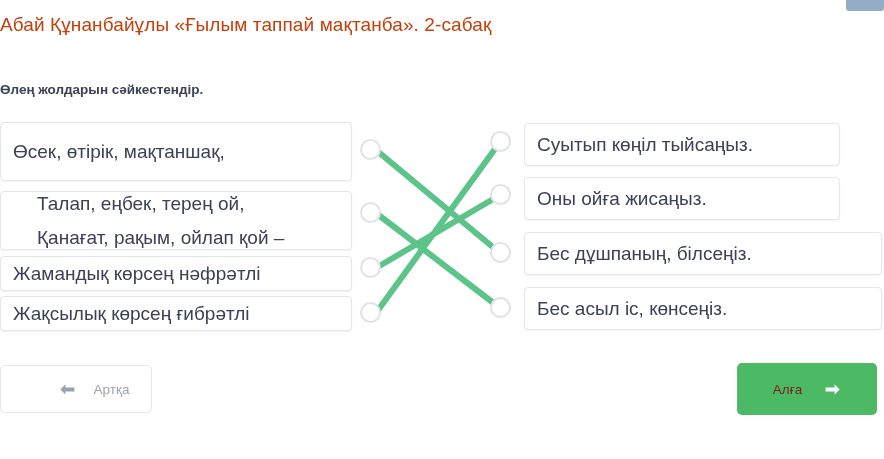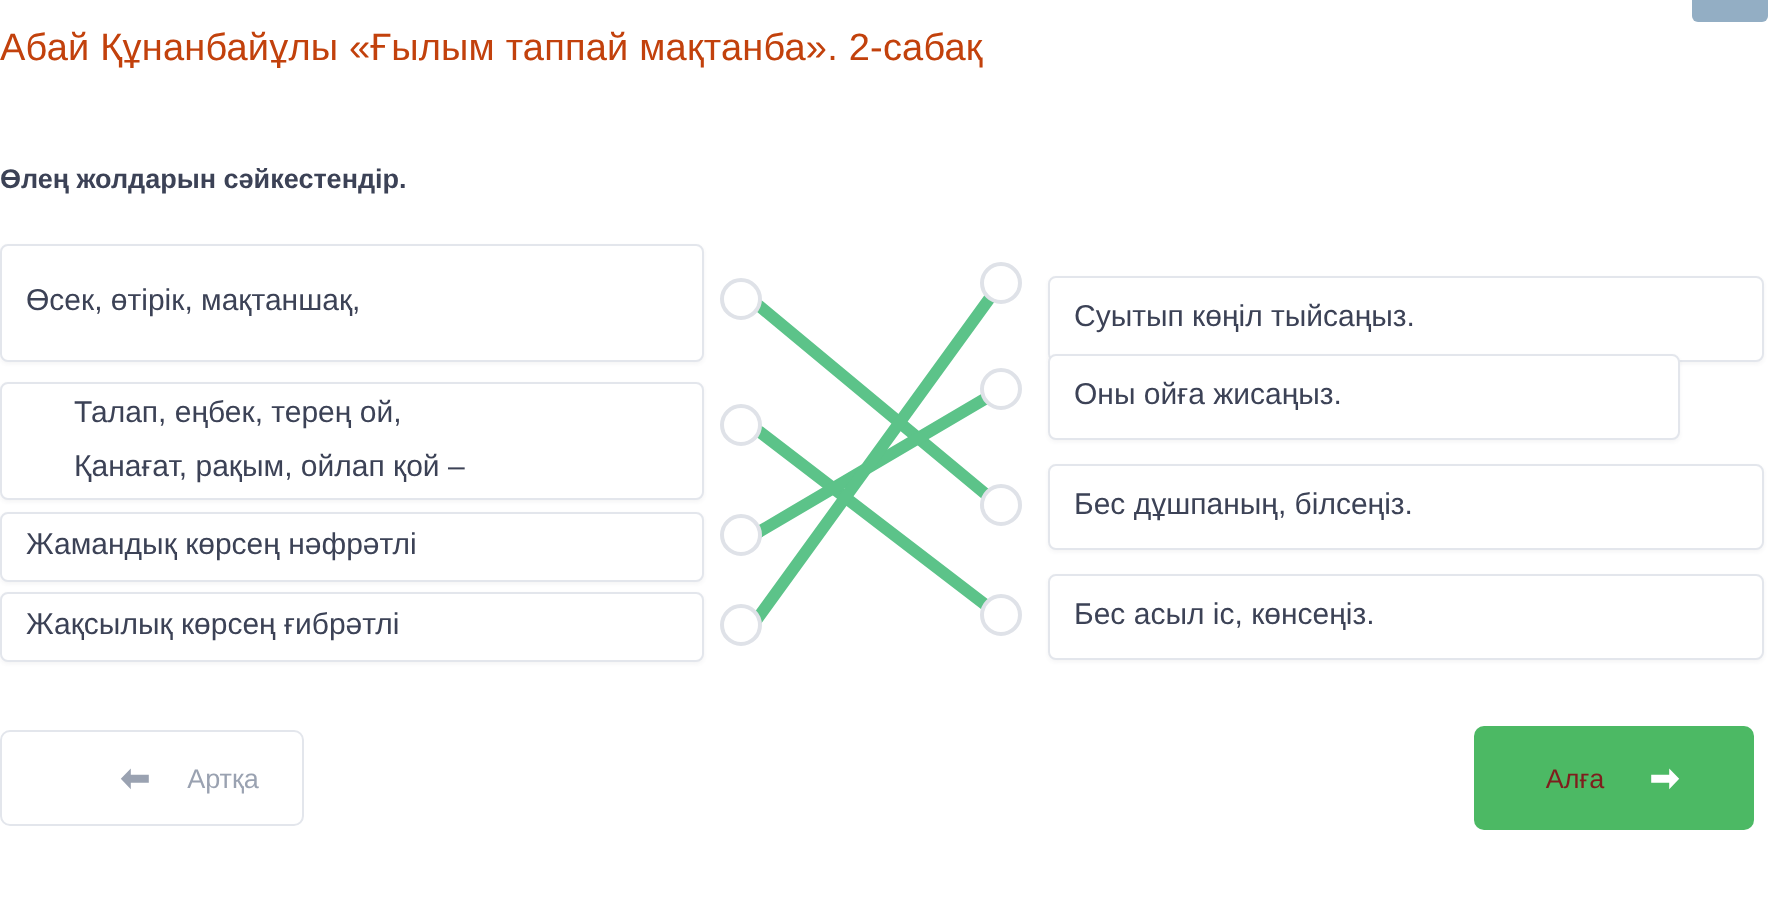--- a/index.html
+++ b/index.html
@@ -65,21 +65,21 @@
     position: absolute;
     box-sizing: border-box;
     background: #ffffff;
     border: 1px solid #e3e6ec;
     border-radius: 4px;
     box-shadow: 0 1px 2px rgba(60,66,86,0.06);
     display: flex;
     flex-direction: column;
     justify-content: center;
     padding: 0 12px;
-    font-size: 15px;
+    font-size: 19px;
     color: #3c4256;
     line-height: 1.75;
   }
   .card .line { white-space: nowrap; }
 
   .connectors {
     position: absolute;
     left: 352px;
     top: 0px;
     width: 172px;
@@ -177,21 +177,21 @@
     <div class="node" style="left:8px; top:139px;"></div>
     <div class="node" style="left:8px; top:184px;"></div>
 
     <div class="node" style="left:138px; top:13px;"></div>
     <div class="node" style="left:138px; top:66px;"></div>
     <div class="node" style="left:138px; top:124px;"></div>
     <div class="node" style="left:138px; top:179px;"></div>
   </div>
 
   <div class="col col-right">
-    <div class="card" style="left:0px; top:20px; width:358px; height:43px;">
+    <div class="card" style="left:0px; top:5px; width:316px; height:43px;">
       <span class="line">Суытып көңіл тыйсаңыз.</span>
     </div>
     <div class="card" style="left:0px; top:59px; width:316px; height:43px;">
       <span class="line">Оны ойға жисаңыз.</span>
     </div>
     <div class="card" style="left:0px; top:114px; width:358px; height:43px;justify-content:center;">
       <span class="line">Бес дұшпаның, білсеңіз.</span>
     </div>
     <div class="card" style="left:0px; top:169px; width:358px; height:43px;">
       <span class="line">Бес асыл іс, көнсеңіз.</span>

